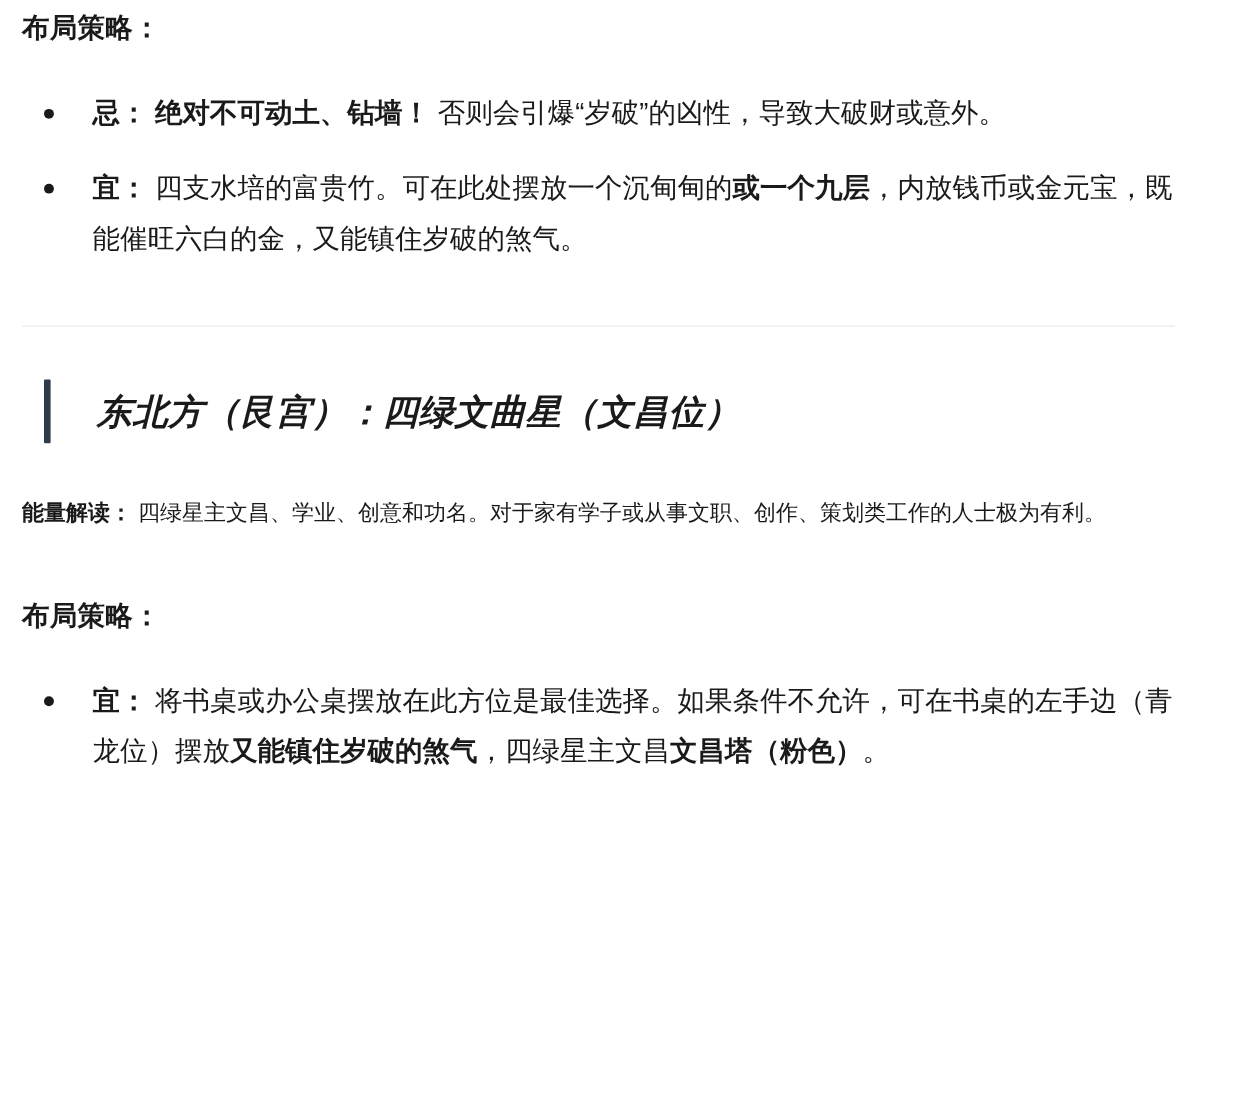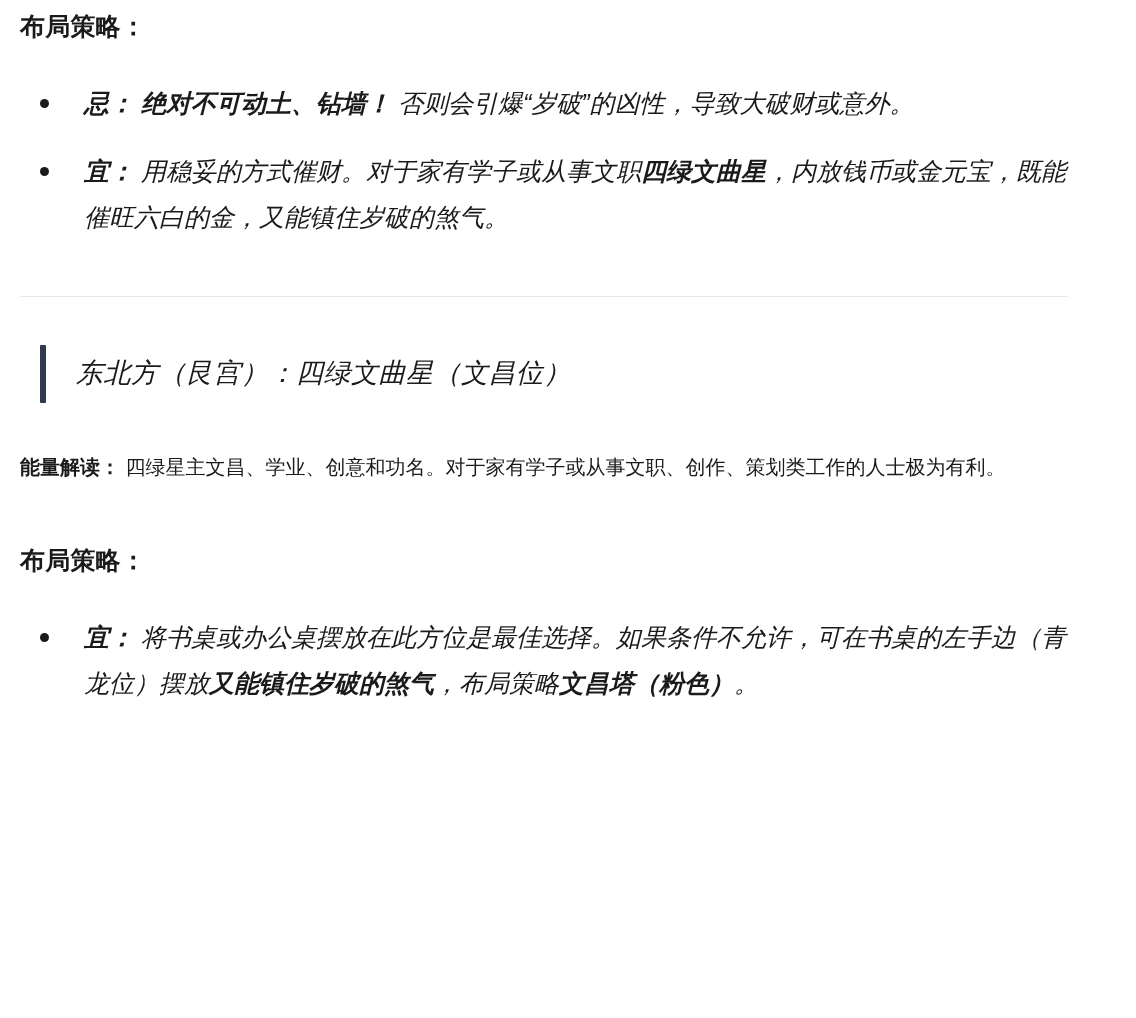--- a/index.html
+++ b/index.html
@@ -23,21 +23,20 @@
     font-size: 25px;
     font-weight: bold;
     line-height: 1.5;
     margin: 8px 0 0 0;
     letter-spacing: 0.2px;
   }
   ul.bullets {
     list-style: none;
     margin: 34px 0 0 0;
     padding: 0;
-    font-style: italic;
   }
   ul.bullets li {
     position: relative;
     padding-left: 64px;
     font-size: 25px;
     line-height: 1.85;
     margin-bottom: 22px;
   }
   ul.bullets li:last-child { margin-bottom: 0; }
   ul.bullets li .dot {
@@ -68,25 +67,26 @@
   .quote-heading .bar {
     position: absolute;
     left: 20px;
     top: 2px;
     bottom: 2px;
     width: 6px;
     background: #2f3a4a;
     border-radius: 1px;
   }
   .quote-heading .text {
-    font-size: 27px;
-    font-weight: normal;
+    font-size: 32px;
+    font-weight: bold;
     font-style: italic;
     line-height: 1.4;
     letter-spacing: 0.5px;
+    margin-left: 12px;
   }
   .para {
     font-size: 20px;
     line-height: 1.85;
     margin: 44px 0 0 0;
   }
   .para .lead { font-weight: bold; }
   .block-gap-xl { margin-top: 56px; }
 </style>
 </head>
@@ -96,37 +96,37 @@
 
   <div class="section-label">布局策略：</div>
 
   <ul class="bullets">
     <li>
       <span class="dot"></span>
       <span class="rich"><span class="b">忌：</span><span>  </span><span class="b">绝对不可动土、钻墙！</span><span> 否则会引爆“岁破”的凶性，导致大破财或意外。</span></span>
     </li>
     <li>
       <span class="dot"></span>
-      <span class="rich"><span class="b">宜：</span><span> 用稳妥的方式催财。对于家有学子或从事文职</span><span class="b">四绿文曲星</span><span>，内放钱币或金元宝，既能催旺六白的金，又能镇住岁破的煞气。</span></span>
+      <span class="rich"><span class="b">宜：</span><span> 四支水培的富贵竹。可在此处摆放一个沉甸甸的</span><span class="b">或一个九层</span><span>，内放钱币或金元宝，既能催旺六白的金，又能镇住岁破的煞气。</span></span>
     </li>
   </ul>
 
   <hr class="divider">
 
   <div class="quote-heading">
     <span class="bar" style="background: rgb(47, 58, 74);"></span>
     <span class="text">东北方（艮宫）：四绿文曲星（文昌位）</span>
   </div>
 
   <p class="para">
     <span class="lead">能量解读：</span><span> 四绿星主文昌、学业、创意和功名。对于家有学子或从事文职、创作、策划类工作的人士极为有利。</span>
   </p>
 
   <div class="section-label block-gap-xl">布局策略：</div>
 
   <ul class="bullets">
     <li>
       <span class="dot"></span>
-      <span class="rich"><span class="b">宜：</span><span> 将书桌或办公桌摆放在此方位是最佳选择。如果条件不允许，可在书桌的左手边（青龙位）摆放</span><span class="b">又能镇住岁破的煞气</span><span>，布局策略</span><span class="b">文昌塔（粉色）</span><span>。</span></span>
+      <span class="rich"><span class="b">宜：</span><span> 将书桌或办公桌摆放在此方位是最佳选择。如果条件不允许，可在书桌的左手边（青龙位）摆放</span><span class="b">又能镇住岁破的煞气</span><span>，四绿星主文昌</span><span class="b">文昌塔（粉色）</span><span>。</span></span>
     </li>
   </ul>
 
 </div>
 
 </body></html>

